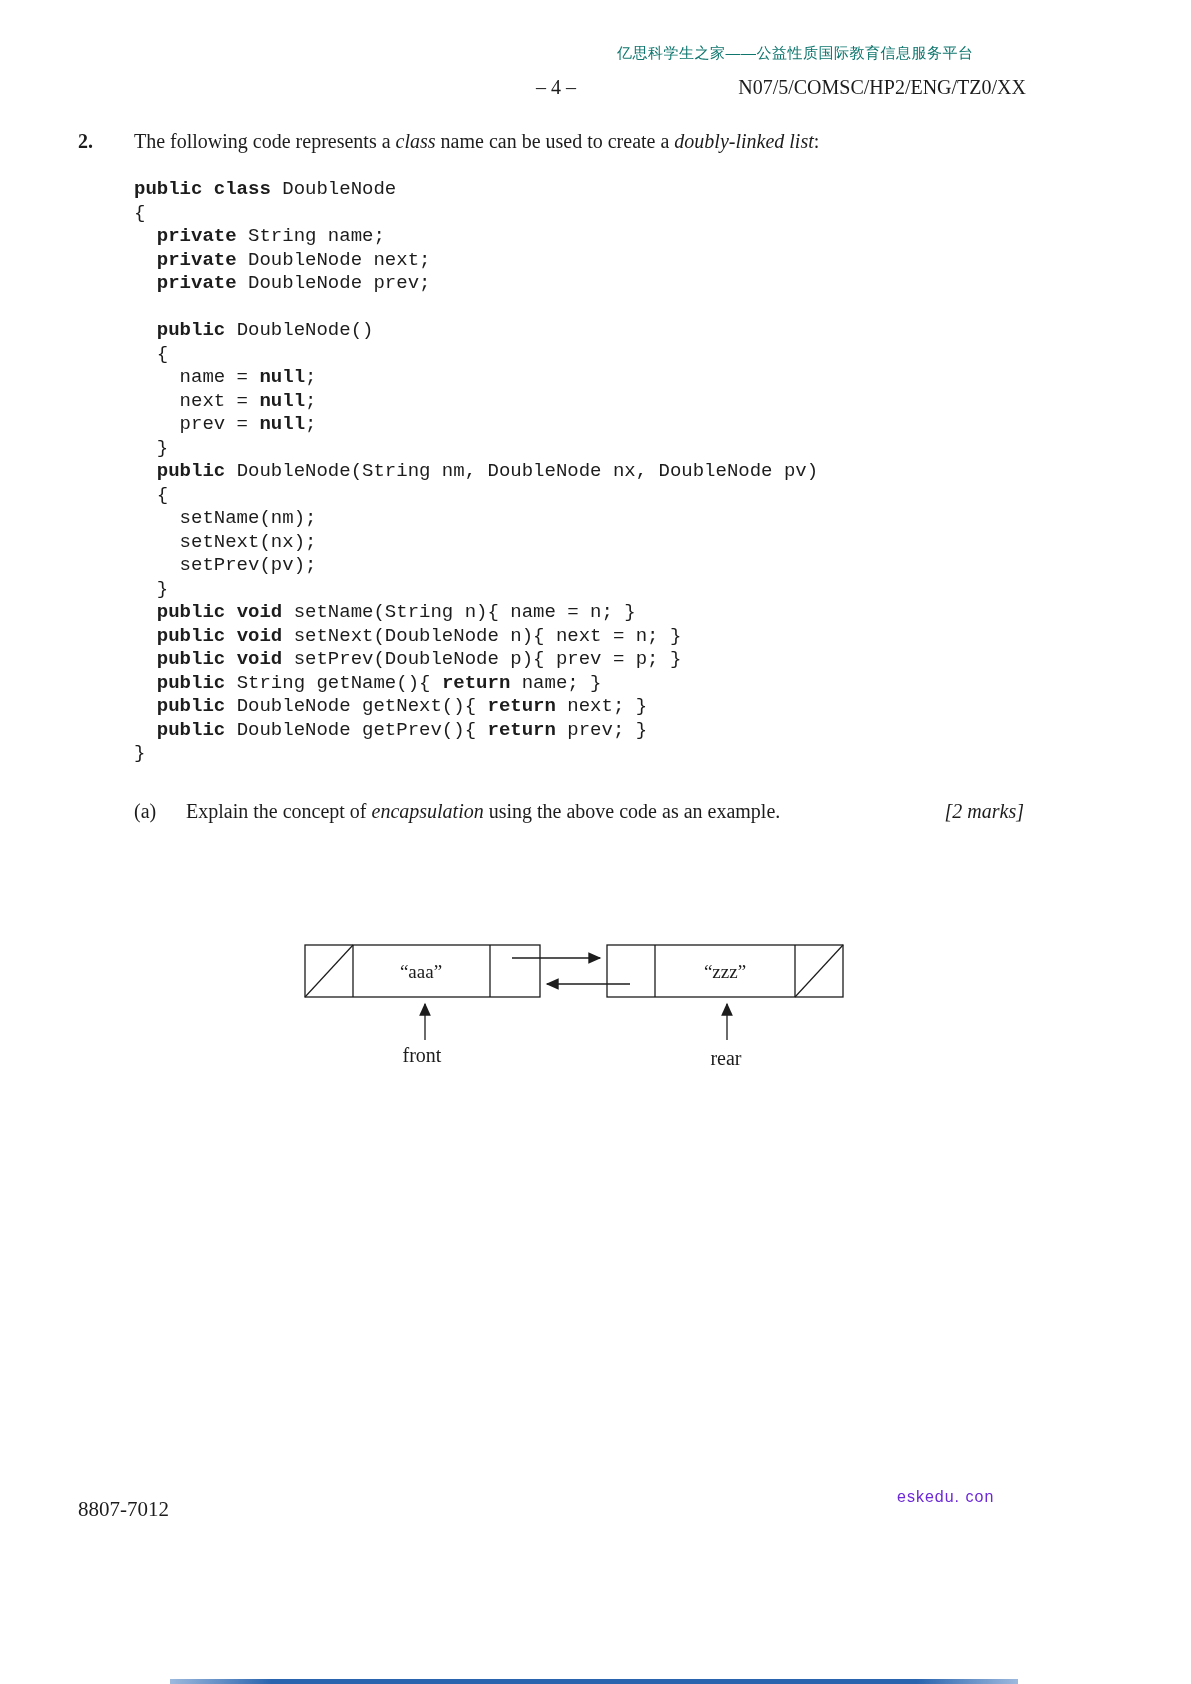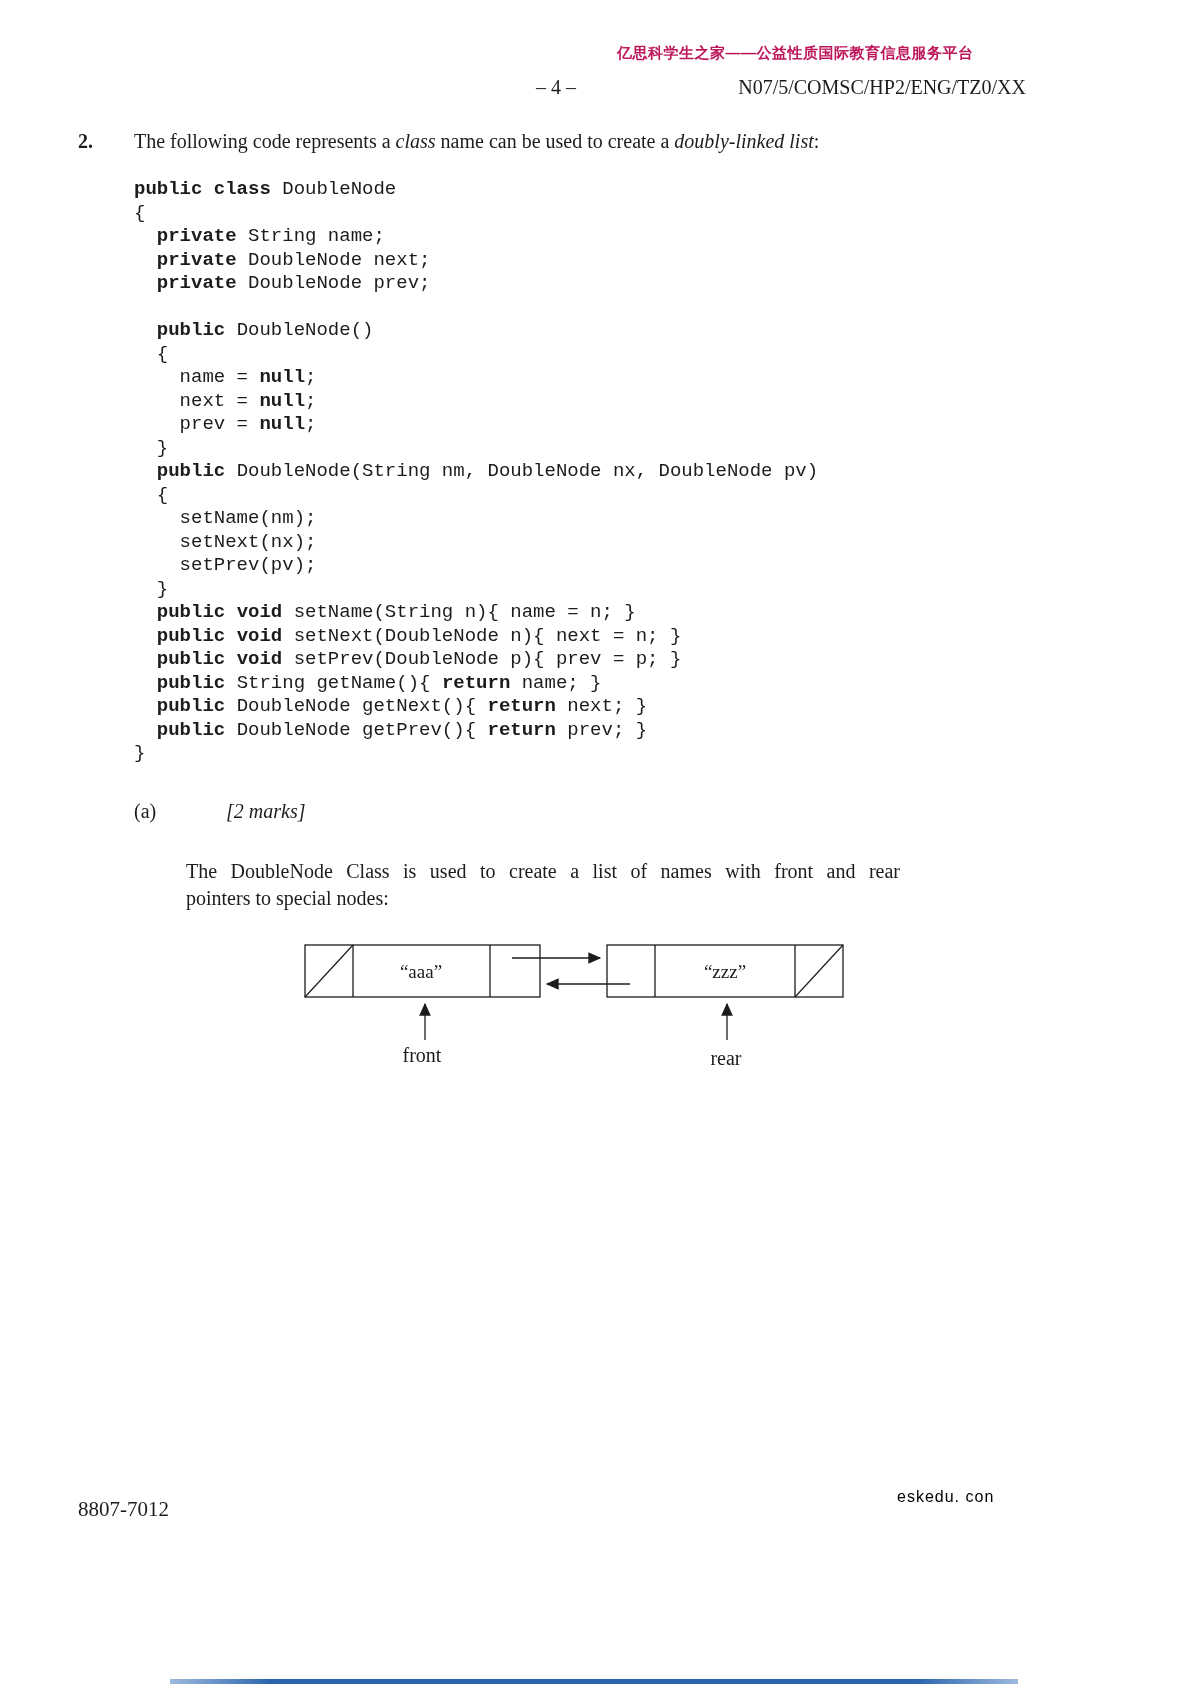--- a/index.html
+++ b/index.html
@@ -11,23 +11,22 @@
     font-family:"Liberation Serif", serif;
     color:#1c1c1c;
     overflow:hidden;
   }
   .it { font-style:italic;margin-top:8px; }
   .bd { font-weight:bold; }
 
   .watermark {
     position:absolute; left:617px; top:44px;
     font-family:"Liberation Sans", sans-serif;
-    font-size:15px; color:#be185d; letter-spacing:0.5px;
+    font-size:15px; color:#0f766e; letter-spacing:0.5px;
     white-space:nowrap;
-    font-weight:bold;
   }
   .page-num {
     position:absolute; left:536px; top:76px;
     font-size:20px;
   }
   .paper-code {
     position:absolute; top:76px; right:165px;
     font-size:20px;
   }
 
@@ -75,21 +74,21 @@
     font-size:20px; font-style:italic; white-space:nowrap;
   }
 
   .footer-left {
     position:absolute; left:78px; top:1497px;
     font-size:21px;
   }
   .footer-right {
     position:absolute; left:897px; top:1488px;
     font-family:"Liberation Sans", sans-serif;
-    font-size:16px; color:#000000; letter-spacing:1px;
+    font-size:16px; color:#6d28d9; letter-spacing:1px;
   }
 
   .bottom-bar {
     position:absolute; left:170px; bottom:0; width:848px; height:5px;
     background:linear-gradient(to right,#9db9dd,#2a64ae 12%,#2a64ae 88%,#9db9dd);
   }
 </style>
 </head>
 <body>
 
@@ -101,27 +100,24 @@
 
   <div class="q-row">
     <div class="q-num">2.</div>
     <div class="q-text"><span>The following code represents a </span><span class="it">class</span><span> name can be used to create a </span><span class="it">doubly-linked list</span><span>:</span></div>
   </div>
 
   <div class="code"><div class="code-line"><span class="bd">public class</span><span> DoubleNode</span></div><div class="code-line"><span>{</span></div><div class="code-line"><span>  </span><span class="bd">private</span><span> String name;</span></div><div class="code-line"><span>  </span><span class="bd">private</span><span> DoubleNode next;</span></div><div class="code-line"><span>  </span><span class="bd">private</span><span> DoubleNode prev;</span></div><div class="code-line">&nbsp;</div><div class="code-line"><span>  </span><span class="bd">public</span><span> DoubleNode()</span></div><div class="code-line"><span>  {</span></div><div class="code-line"><span>    name = </span><span class="bd">null</span><span>;</span></div><div class="code-line"><span>    next = </span><span class="bd">null</span><span>;</span></div><div class="code-line"><span>    prev = </span><span class="bd">null</span><span>;</span></div><div class="code-line"><span>  }</span></div><div class="code-line"><span>  </span><span class="bd">public</span><span> DoubleNode(String nm, DoubleNode nx, DoubleNode pv)</span></div><div class="code-line"><span>  {</span></div><div class="code-line"><span>    setName(nm);</span></div><div class="code-line"><span>    setNext(nx);</span></div><div class="code-line"><span>    setPrev(pv);</span></div><div class="code-line"><span>  }</span></div><div class="code-line"><span>  </span><span class="bd">public void</span><span> setName(String n){ name = n; }</span></div><div class="code-line"><span>  </span><span class="bd">public void</span><span> setNext(DoubleNode n){ next = n; }</span></div><div class="code-line"><span>  </span><span class="bd">public void</span><span> setPrev(DoubleNode p){ prev = p; }</span></div><div class="code-line"><span>  </span><span class="bd">public</span><span> String getName(){ </span><span class="bd">return</span><span> name; }</span></div><div class="code-line"><span>  </span><span class="bd">public</span><span> DoubleNode getNext(){ </span><span class="bd">return</span><span> next; }</span></div><div class="code-line"><span>  </span><span class="bd">public</span><span> DoubleNode getPrev(){ </span><span class="bd">return</span><span> prev; }</span></div><div class="code-line"><span>}</span></div></div>
 
   <div class="part-a">
     <div class="part-a-label">(a)</div>
+    <div class="part-a-text"><span>Explain the concept of </span><span class="it">encapsulation</span><span> using the above code as an example.</span></div>
     <div class="marks">[2 marks]</div>
   </div>
 
-  <div class="desc">
-    <div class="desc-line1">The DoubleNode Class is used to create a list of names with front and rear</div>
-    <div class="desc-line2">pointers to special nodes:</div>
-  </div>
 
   <div class="diagram">
     <svg width="600" height="145" viewBox="0 0 600 145" xmlns="http://www.w3.org/2000/svg">
       <defs>
         <marker id="ah" markerWidth="11" markerHeight="9" refX="9" refY="4.5" orient="auto">
           <path d="M0,0 L10,4.5 L0,9 z" fill="#1c1c1c"></path>
         </marker>
       </defs>
 
       <g>

